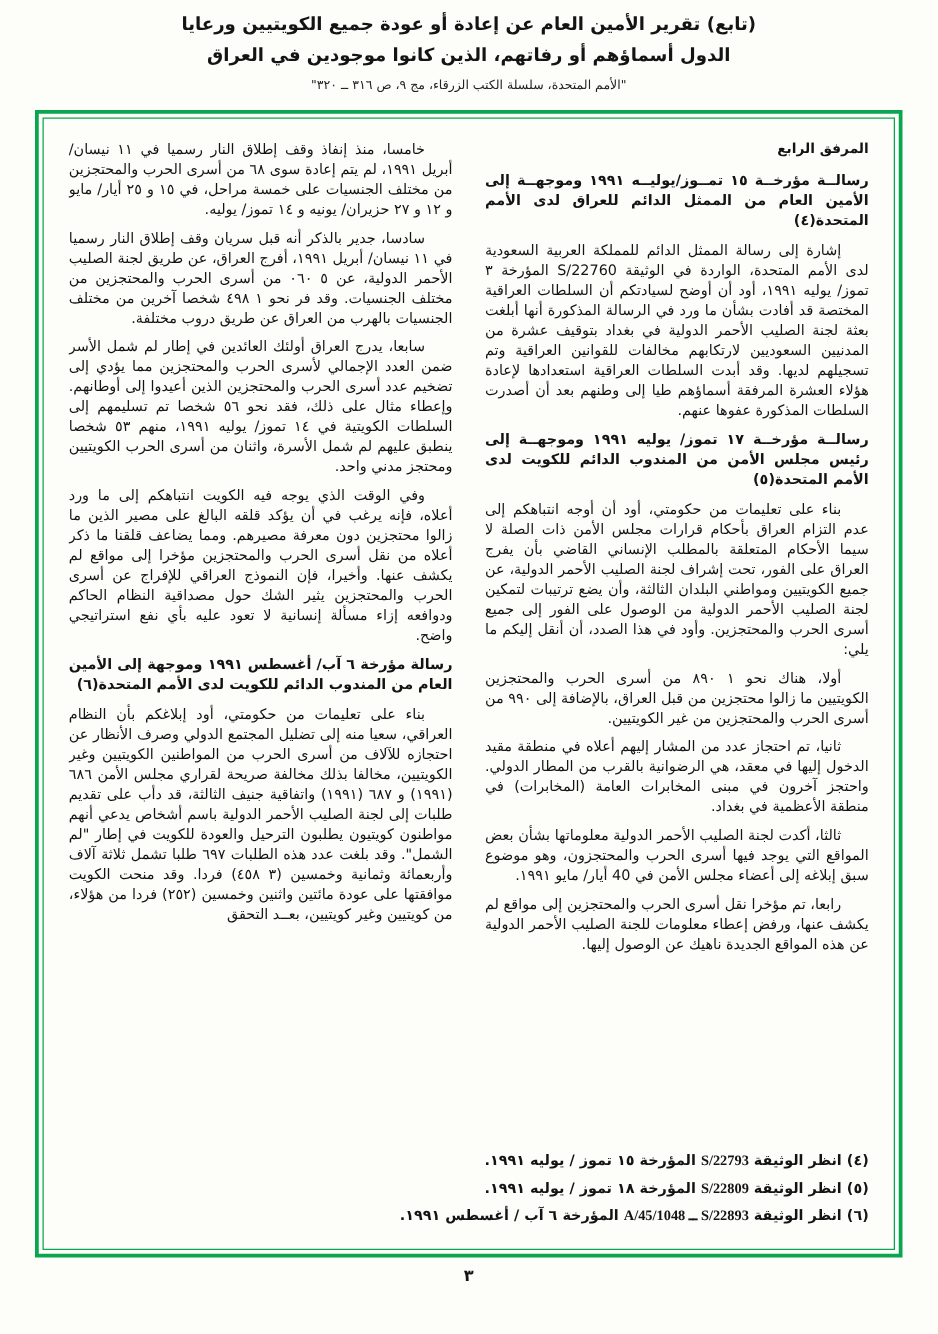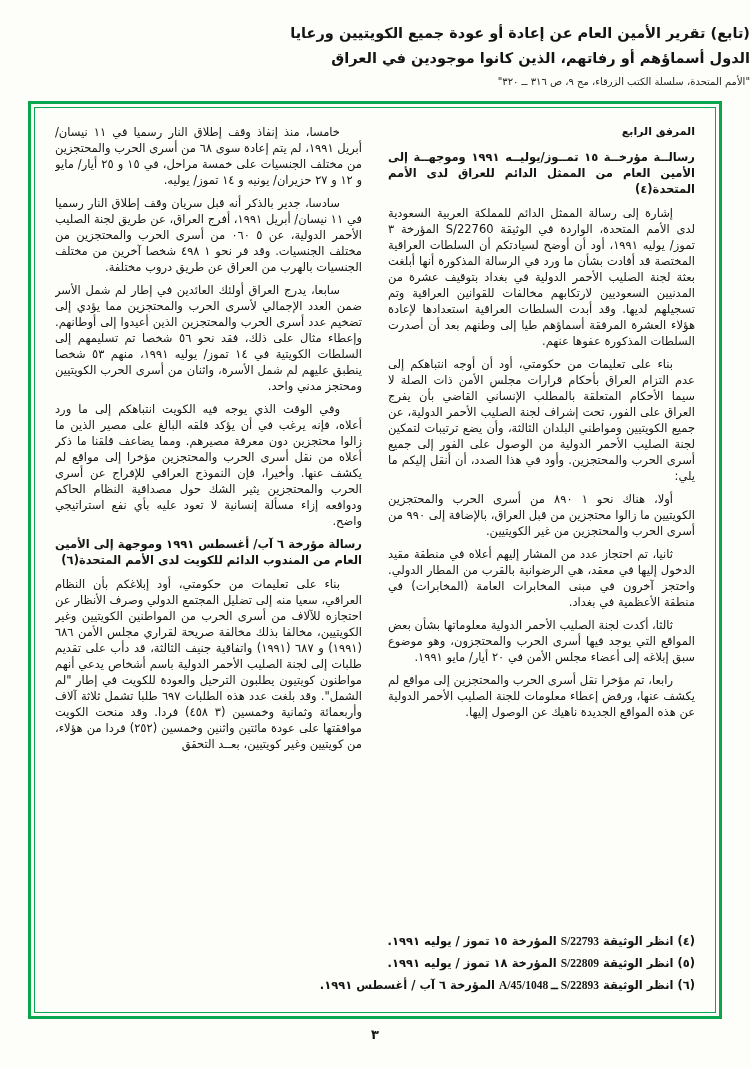--- a/index.html
+++ b/index.html
@@ -8,21 +8,21 @@
     width: 750px;
     height: 1067px;
     background: #fdfdfa;
     font-family: "DejaVu Sans", sans-serif;
     color: #141414;
     direction: rtl;
     overflow: hidden;
     position: relative;
   }
   
-  .header { padding-top: 21px; }
+  .header { text-align: center; padding-top: 8px; }
   .header .title-line {
     font-weight: bold;
     font-size: 14.5px;
     line-height: 25px;
   }
   .header .source-line {
     font-size: 10px;
     margin-top: 5px;
     color: #222;
   }
@@ -101,24 +101,25 @@
   <div class="frame-outer">
     <div class="frame-inner">
 
       <div class="columns">
 
         <div class="col">
           <h3 class="annex-heading">المرفق الرابع</h3>
           <p class="subheading">رسالــة مؤرخــة ١٥ تمــوز/يوليــه ١٩٩١ وموجهــة إلى الأمين العام من الممثل الدائم للعراق لدى الأمم المتحدة(٤)</p>
           <p class="para">إشارة إلى رسالة الممثل الدائم للمملكة العربية السعودية لدى الأمم المتحدة، الواردة في الوثيقة S/22760 المؤرخة ٣ تموز/ يوليه ١٩٩١، أود أن أوضح لسيادتكم أن السلطات العراقية المختصة قد أفادت بشأن ما ورد في الرسالة المذكورة أنها أبلغت بعثة لجنة الصليب الأحمر الدولية في بغداد بتوقيف عشرة من المدنيين السعوديين لارتكابهم مخالفات للقوانين العراقية وتم تسجيلهم لديها. وقد أبدت السلطات العراقية استعدادها لإعادة هؤلاء العشرة المرفقة أسماؤهم طيا إلى وطنهم بعد أن أصدرت السلطات المذكورة عفوها عنهم.</p>
 
+          <p class="subheading">رسالــة مؤرخــة ١٧ تموز/ يوليه ١٩٩١ وموجهــة إلى رئيس مجلس الأمن من المندوب الدائم للكويت لدى الأمم المتحدة(٥)</p>
           <p class="para">بناء على تعليمات من حكومتي، أود أن أوجه انتباهكم إلى عدم التزام العراق بأحكام قرارات مجلس الأمن ذات الصلة لا سيما الأحكام المتعلقة بالمطلب الإنساني القاضي بأن يفرج العراق على الفور، تحت إشراف لجنة الصليب الأحمر الدولية، عن جميع الكويتيين ومواطني البلدان الثالثة، وأن يضع ترتيبات لتمكين لجنة الصليب الأحمر الدولية من الوصول على الفور إلى جميع أسرى الحرب والمحتجزين. وأود في هذا الصدد، أن أنقل إليكم ما يلي:</p>
           <p class="para">أولا، هناك نحو ١ ٨٩٠ من أسرى الحرب والمحتجزين الكويتيين ما زالوا محتجزين من قبل العراق، بالإضافة إلى ٩٩٠ من أسرى الحرب والمحتجزين من غير الكويتيين.</p>
           <p class="para">ثانيا، تم احتجاز عدد من المشار إليهم أعلاه في منطقة مقيد الدخول إليها في معقد، هي الرضوانية بالقرب من المطار الدولي. واحتجز آخرون في مبنى المخابرات العامة (المخابرات) في منطقة الأعظمية في بغداد.</p>
-          <p class="para">ثالثا، أكدت لجنة الصليب الأحمر الدولية معلوماتها بشأن بعض المواقع التي يوجد فيها أسرى الحرب والمحتجزون، وهو موضوع سبق إبلاغه إلى أعضاء مجلس الأمن في ٢٠ أيار/ مايو ١٩٩١.</p>
+          <p class="para">ثالثا، أكدت لجنة الصليب الأحمر الدولية معلوماتها بشأن بعض المواقع التي يوجد فيها أسرى الحرب والمحتجزون، وهو موضوع سبق إبلاغه إلى أعضاء مجلس الأمن في 40 أيار/ مايو ١٩٩١.</p>
           <p class="para">رابعا، تم مؤخرا نقل أسرى الحرب والمحتجزين إلى مواقع لم يكشف عنها، ورفض إعطاء معلومات للجنة الصليب الأحمر الدولية عن هذه المواقع الجديدة ناهيك عن الوصول إليها.</p>
         </div>
 
         <div class="col">
           <p class="para">خامسا، منذ إنفاذ وقف إطلاق النار رسميا في ١١ نيسان/ أبريل ١٩٩١، لم يتم إعادة سوى ٦٨ من أسرى الحرب والمحتجزين من مختلف الجنسيات على خمسة مراحل، في ١٥ و ٢٥ أيار/ مايو و ١٢ و ٢٧ حزيران/ يونيه و ١٤ تموز/ يوليه.</p>
           <p class="para">سادسا، جدير بالذكر أنه قبل سريان وقف إطلاق النار رسميا في ١١ نيسان/ أبريل ١٩٩١، أفرج العراق، عن طريق لجنة الصليب الأحمر الدولية، عن ٥ ٠٦٠ من أسرى الحرب والمحتجزين من مختلف الجنسيات. وقد فر نحو ١ ٤٩٨ شخصا آخرين من مختلف الجنسيات بالهرب من العراق عن طريق دروب مختلفة.</p>
           <p class="para">سابعا، يدرج العراق أولئك العائدين في إطار لم شمل الأسر ضمن العدد الإجمالي لأسرى الحرب والمحتجزين مما يؤدي إلى تضخيم عدد أسرى الحرب والمحتجزين الذين أعيدوا إلى أوطانهم. وإعطاء مثال على ذلك، فقد نحو ٥٦ شخصا تم تسليمهم إلى السلطات الكويتية في ١٤ تموز/ يوليه ١٩٩١، منهم ٥٣ شخصا ينطبق عليهم لم شمل الأسرة، واثنان من أسرى الحرب الكويتيين ومحتجز مدني واحد.</p>
           <p class="para">وفي الوقت الذي يوجه فيه الكويت انتباهكم إلى ما ورد أعلاه، فإنه يرغب في أن يؤكد قلقه البالغ على مصير الذين ما زالوا محتجزين دون معرفة مصيرهم. ومما يضاعف قلقنا ما ذكر أعلاه من نقل أسرى الحرب والمحتجزين مؤخرا إلى مواقع لم يكشف عنها. وأخيرا، فإن النموذج العراقي للإفراج عن أسرى الحرب والمحتجزين يثير الشك حول مصداقية النظام الحاكم ودوافعه إزاء مسألة إنسانية لا تعود عليه بأي نفع استراتيجي واضح.</p>
 
           <p class="subheading">رسالة مؤرخة ٦ آب/ أغسطس ١٩٩١ وموجهة إلى الأمين العام من المندوب الدائم للكويت لدى الأمم المتحدة(٦)</p>

